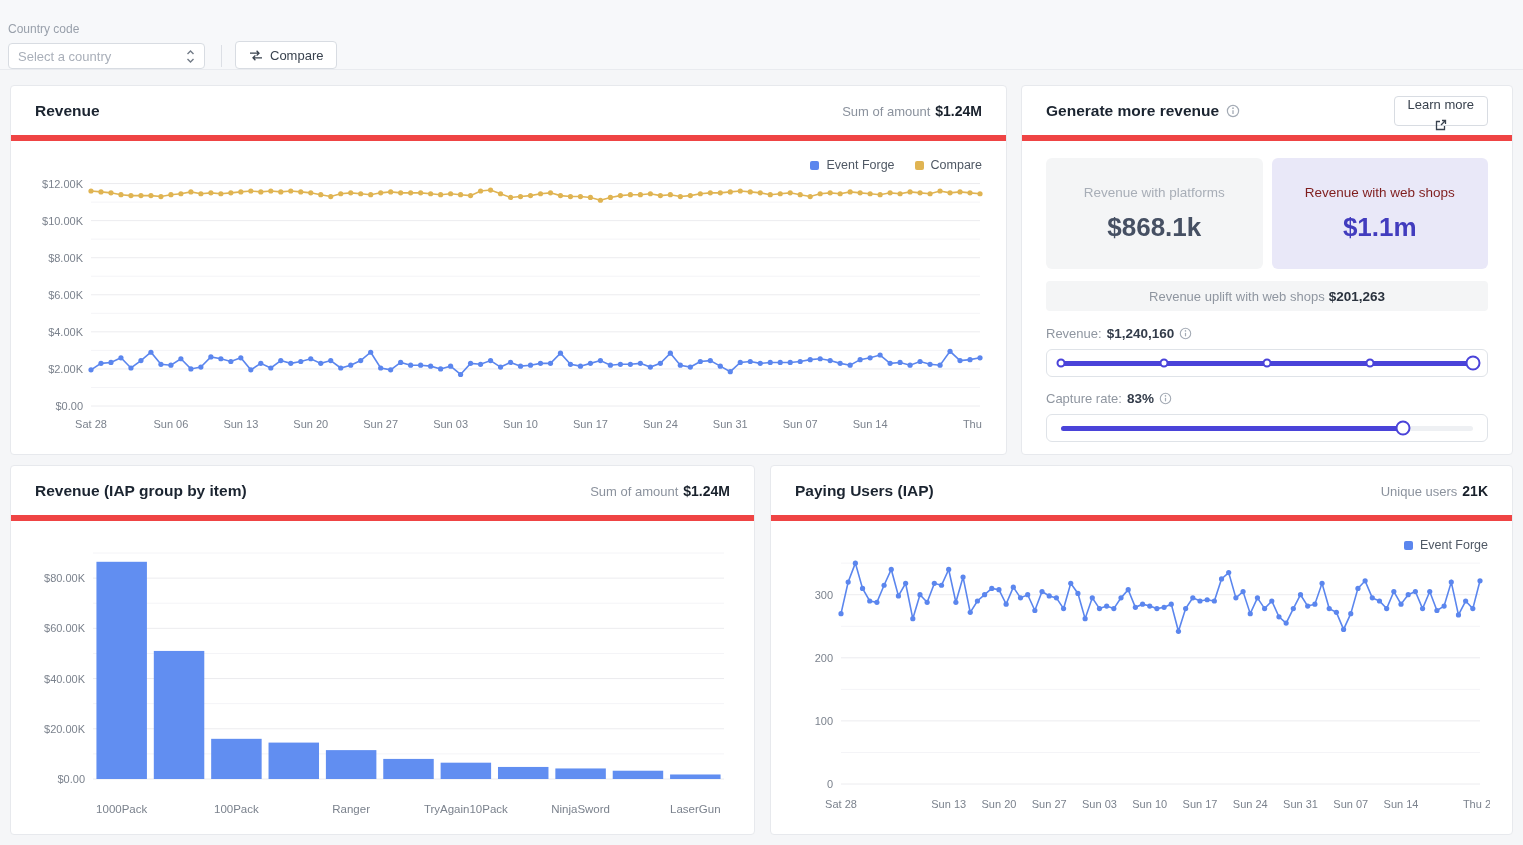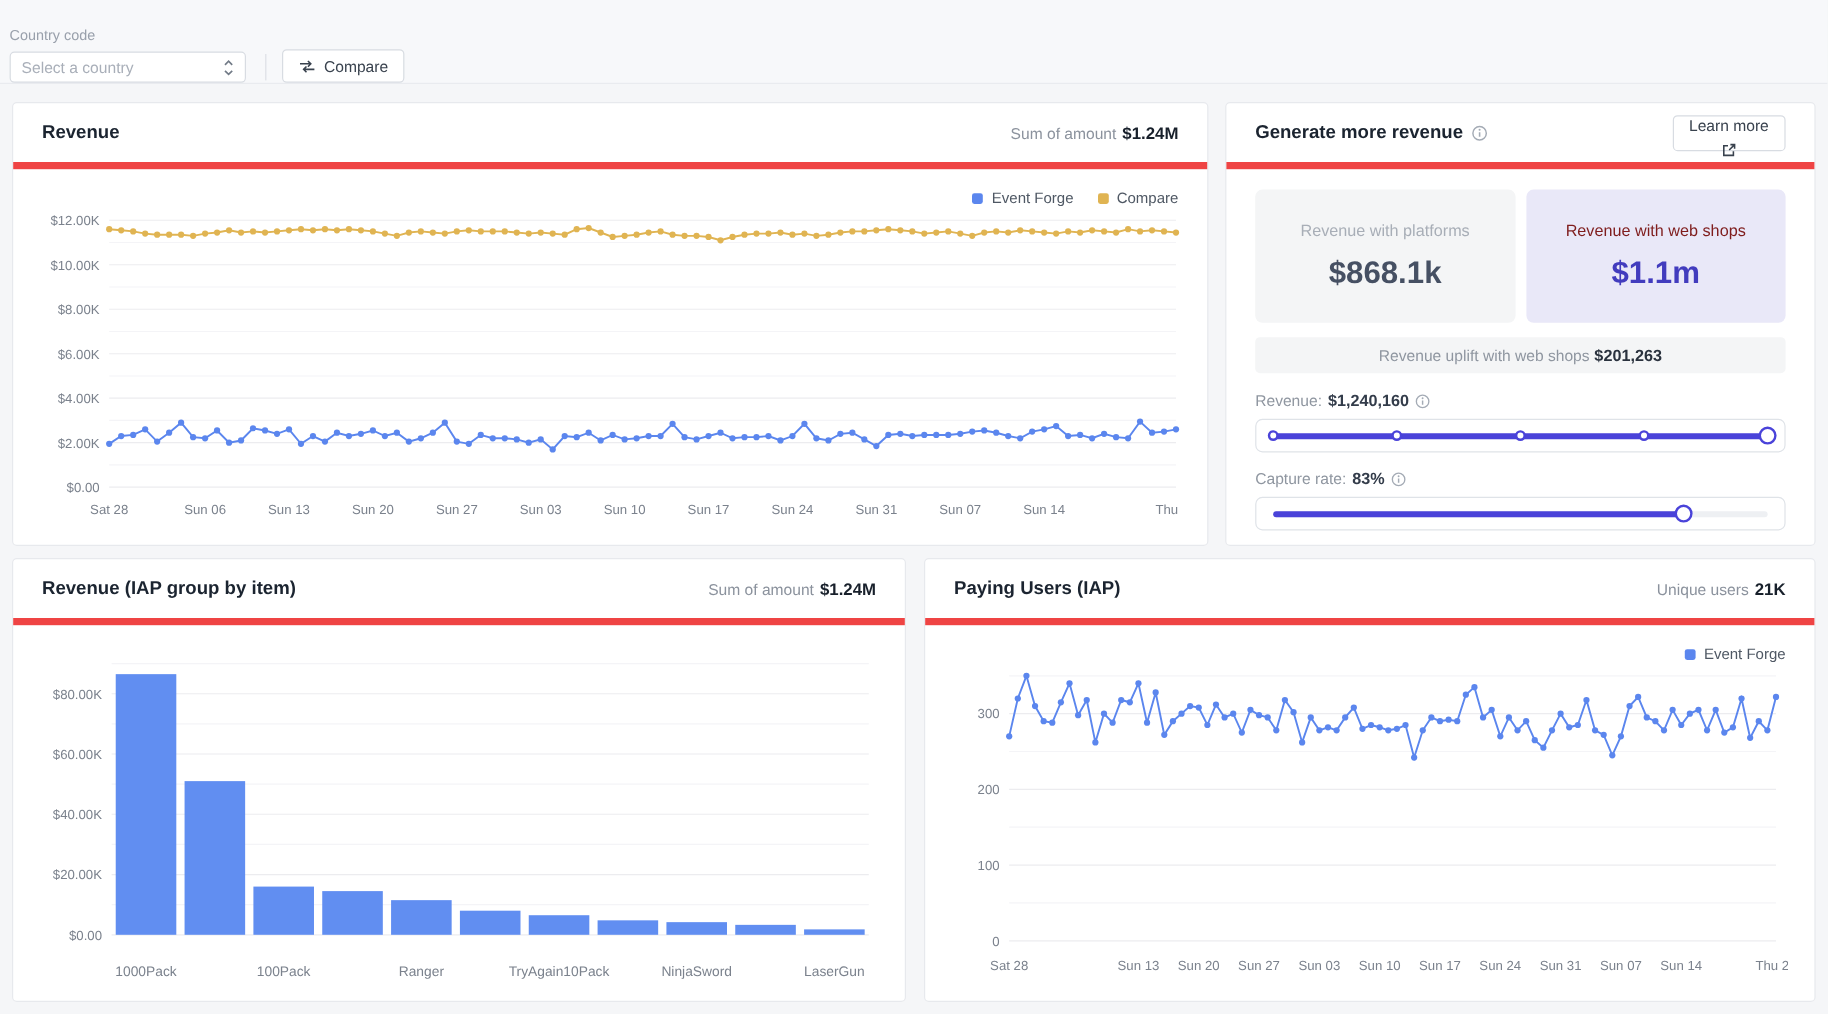--- a/index.html
+++ b/index.html
@@ -56,21 +56,21 @@
   .gen-panel.purple .p-label { color:#7f1d1d; }
   .gen-panel .p-value { font-size:26px; font-weight:700; }
   .gen-panel.grey .p-value { color:#465063; }
   .gen-panel.purple .p-value { color:#423cbe; }
 
   .uplift { margin:12px 24px 0; height:30px; background:#f4f5f6; border-radius:4px;
             display:flex; align-items:center; justify-content:center; gap:4px; }
   .uplift .u-label { font-size:13px; color:#8f96a0; }
   .uplift .u-value { font-size:13.5px; font-weight:700; color:#2a323e; }
 
-  .param-row { margin:14px 24px 0; display:flex; align-items:flex-end; gap:5px; height:16px; }
+  .param-row { margin:14px 24px 0; display:flex; align-items:center; gap:5px; height:16px; }
   .param-label { font-size:13px; color:#8f96a0; }
   .param-value { font-size:13.5px; font-weight:700; color:#333c4a; }
 
   .slider-box { margin:8px 24px 0; height:28px; border:1px solid #dfe3e8; border-radius:6px; position:relative; }
   .slider-track { position:absolute; left:14px; right:14px; top:50%; height:5px; margin-top:-2.5px;
                   border-radius:3px; background:#4a43d9; }
   .slider-track.grey { background:#eef0f3; }
   .slider-fill { height:100%; background:#4a43d9; border-radius:3px; }
   .slider-tick { position:absolute; top:50%; width:9px; height:9px; border-radius:50%;
                  background:#fff; border:2.5px solid #4a43d9; transform:translate(-50%,-50%); }

